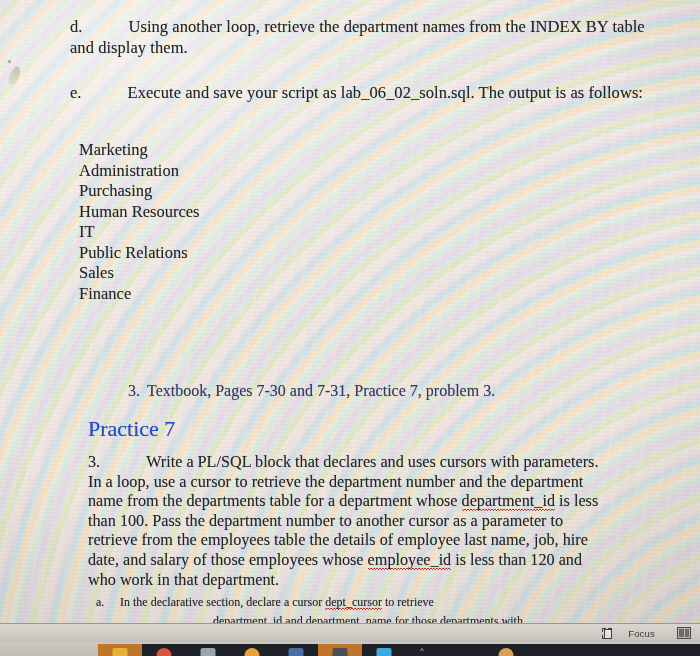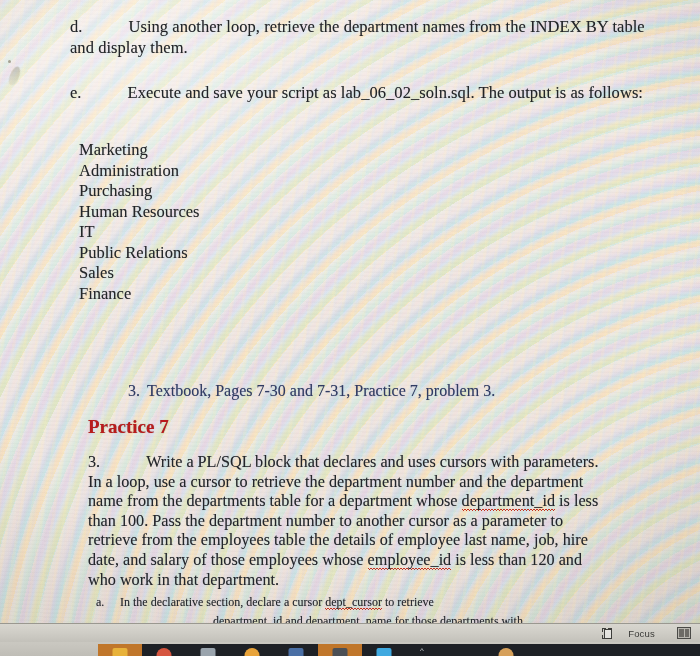--- a/index.html
+++ b/index.html
@@ -153,23 +153,23 @@
     text-shadow: 0 0 0.8px rgba(50,60,100,0.40);
     margin-left: 40px;
   }
   #ref-line .num { margin-right: 7px; }
 
   
   #practice-heading {
     position: absolute;
     left: 88px;
     top: 416px;
-    font-weight: bold;
-    color: #b91c1c;
-    font-size: 19px;
+    font-weight: normal;
+    color: #1d4ed8;
+    font-size: 22px;
     text-shadow: 0 0 0.8px rgba(40,40,50,0.45);
   }
 
   
   #body-para {
     position: absolute;
     left: 88px;
     top: 453px;
     width: 512px;
     color: #23262b;

